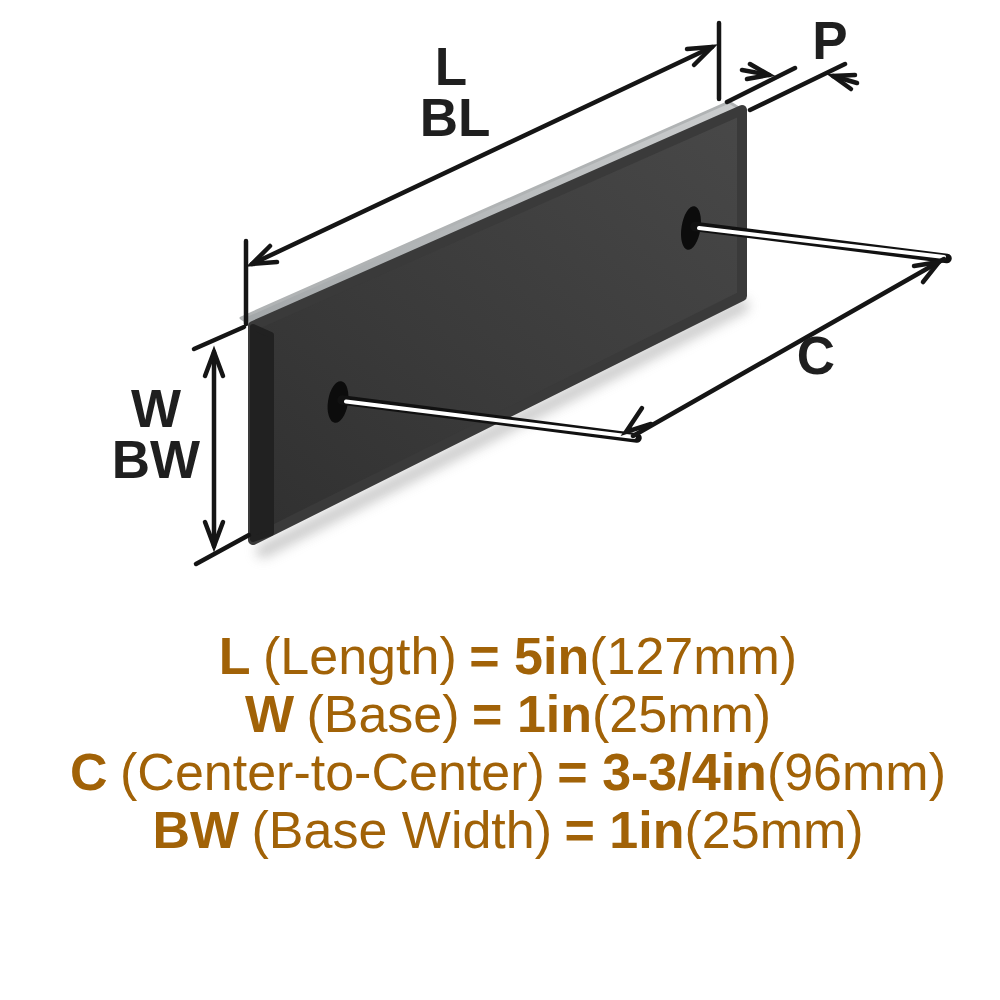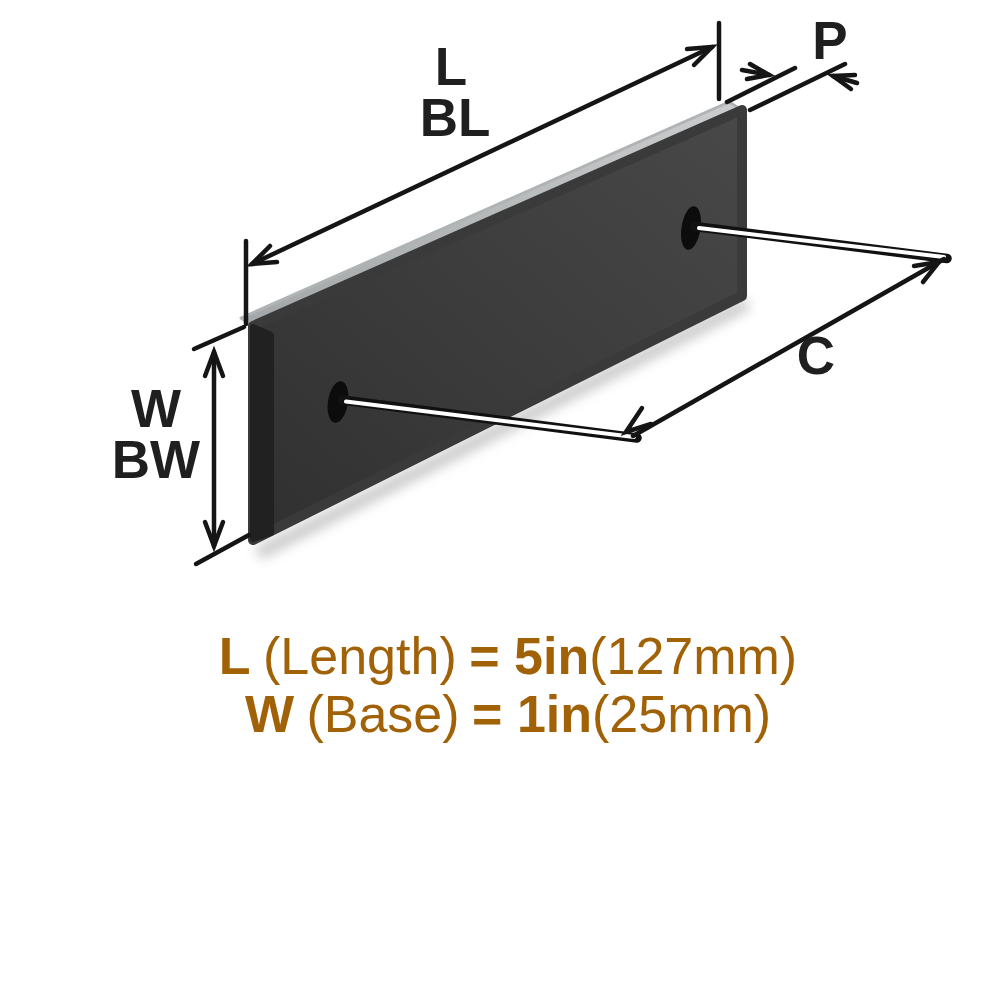--- a/index.html
+++ b/index.html
@@ -118,15 +118,21 @@
   <div class="dim-label" style="left:156px;top:382px;">W</div>
   <div class="dim-label" style="left:156px;top:433px;">BW</div>
 
   <div class="specs">
     <div class="spec-line">
       <span class="spec-sym">L</span><span class="spec-lbl">(Length)</span><span class="spec-val">= 5in</span><span class="spec-met">(127mm)</span>
     </div>
     <div class="spec-line">
       <span class="spec-sym">W</span><span class="spec-lbl">(Base)</span><span class="spec-val">= 1in</span><span class="spec-met">(25mm)</span>
     </div>
+    <div class="spec-line">
+      <span class="spec-sym">C</span><span class="spec-lbl">(Center-to-Center)</span><span class="spec-val">= 3-3/4in</span><span class="spec-met">(96mm)</span>
+    </div>
+    <div class="spec-line">
+      <span class="spec-sym">BW</span><span class="spec-lbl">(Base Width)</span><span class="spec-val">= 1in</span><span class="spec-met">(25mm)</span>
+    </div>
   </div>
 
 </div>
 
 </body></html>

